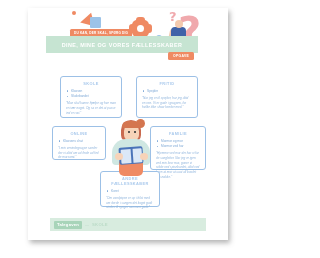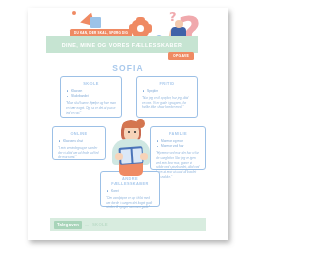--- a/index.html
+++ b/index.html
@@ -173,21 +173,20 @@
     </div>
 
     <div class="banner">
       <div class="banner-txt">DINE, MINE OG VORES FÆLLESSKABER</div>
     </div>
 
     <div class="tag-opg">
       <span>OPGAVE</span>
     </div>
 
-    <div class="name">SOFIA</div>
 
     <div class="box box-skole">
       <div class="box-title">SKOLE</div>
       <ul class="bullets">
         <li>Klassen</li>
         <li>Skolebandet</li>
       </ul>
       <p class="quote">"Man skal kunne hjælpe og hve man er især noget. Og så er det at passe ind er rart."</p>
     </div>
 

